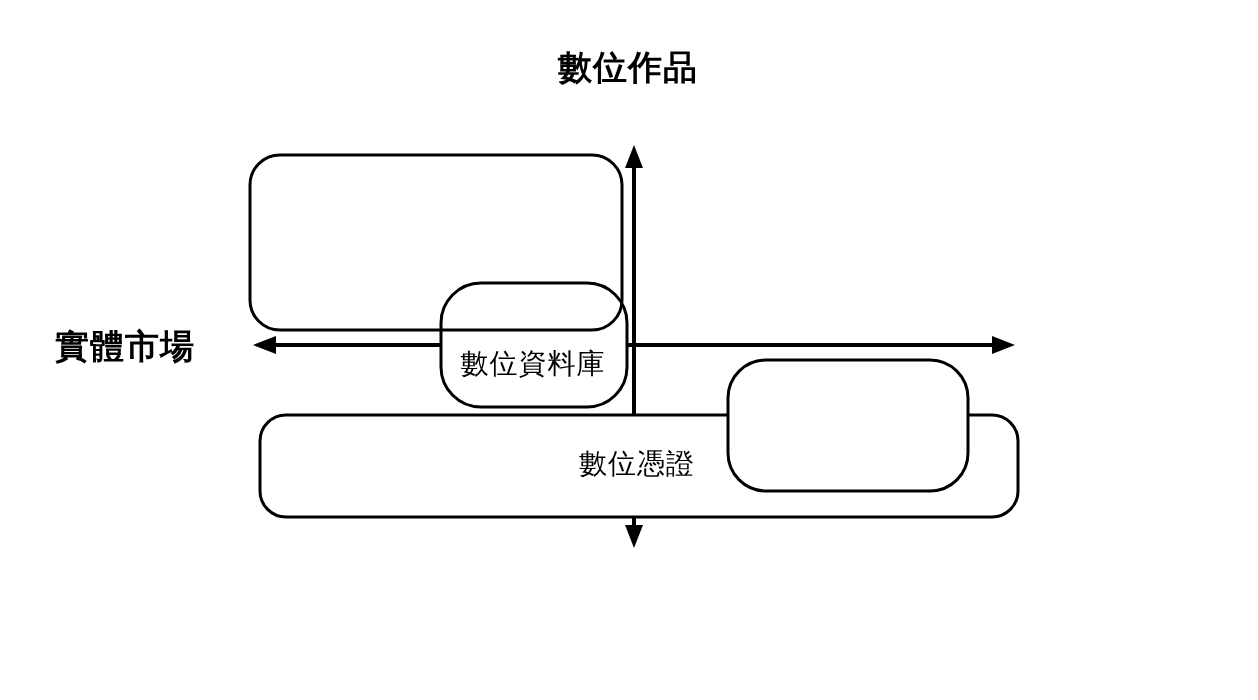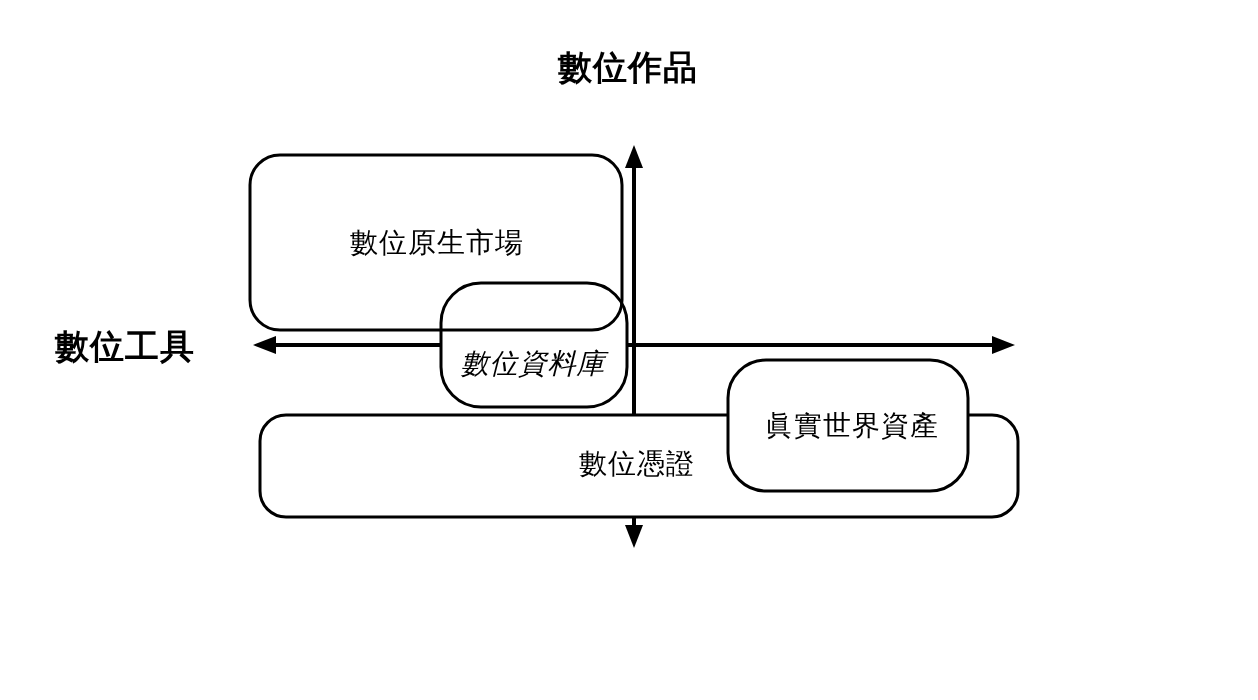--- a/index.html
+++ b/index.html
@@ -64,26 +64,24 @@
     <rect x="728" y="360" width="240" height="131" rx="38" ry="38" fill="#ffffff" stroke="#000000" stroke-width="3"></rect>
 
     <rect x="441" y="283" width="186" height="124" rx="40" ry="40" fill="#ffffff" stroke="#000000" stroke-width="3"></rect>
 
     <rect x="250" y="155" width="372" height="175" rx="30" ry="30" fill="none" stroke="#000000" stroke-width="3"></rect>
   </svg>
 
   <div class="label axis-label" style="left:628px; top:68px;">數位作品</div>
 
 
-  <div class="label axis-label" style="left:125px; top:347px;">數位工具</div>
+  <div class="label axis-label" style="left:125px; top:347px;">實體市場</div>
 
 
   <div class="label box-label two-line" style="left:437px; top:243px;">
-    <span class="line">數位原生市場</span>
   </div>
 
-  <div class="label box-label" style="left:533px; top:364px;font-style:italic;">數位資料庫</div>
+  <div class="label box-label" style="left:533px; top:364px;">數位資料庫</div>
 
   <div class="label box-label" style="left:637px; top:464px;">數位憑證</div>
 
-  <div class="label box-label" style="left:852px; top:426px;">眞實世界資產</div>
 
 </div>
 
 </body></html>

